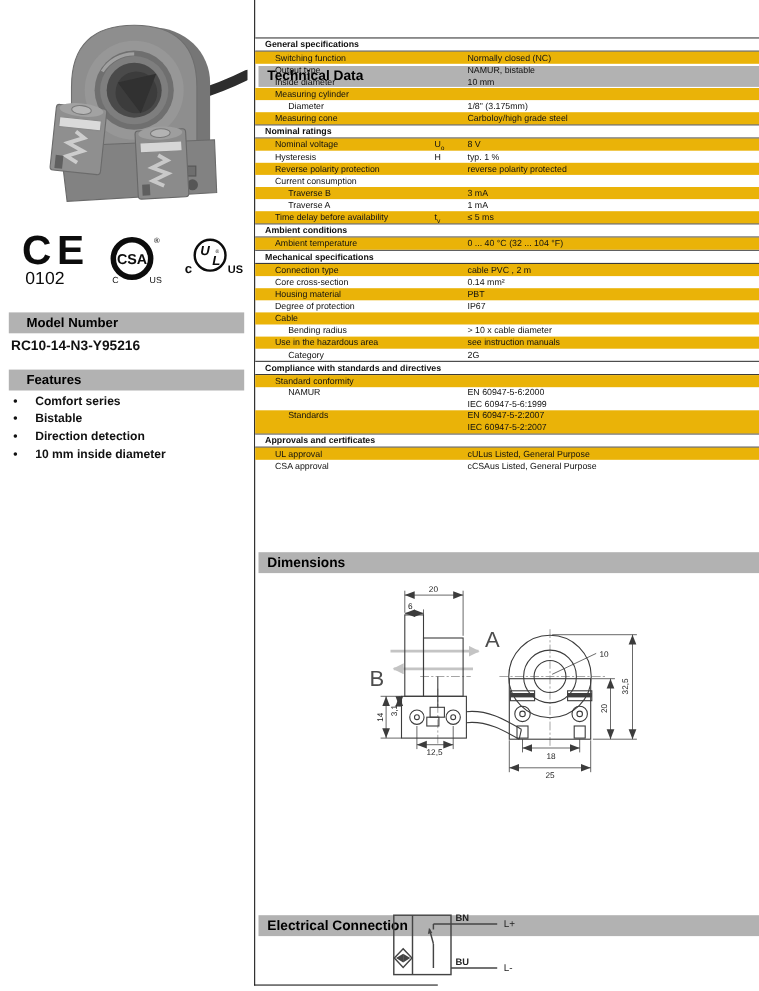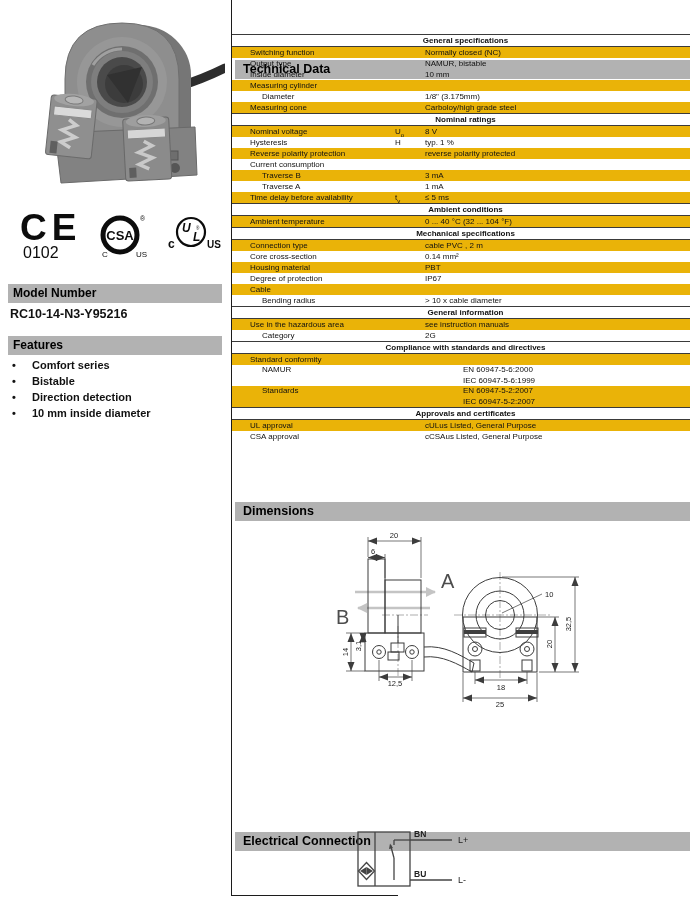--- a/index.html
+++ b/index.html
@@ -2,41 +2,41 @@
 <html><head>
 <meta charset="utf-8">
 <style>
   html,body{margin:0;padding:0;background:#fff;}
   .page{position:relative;width:690px;height:901px;background:#fff;overflow:hidden;
         font-family:"Liberation Sans",sans-serif;color:#111;}
   .vrule{position:absolute;left:231px;top:0;width:1px;height:896px;background:#1c1c1c;}
   .brule{position:absolute;left:231px;top:895px;width:167px;height:1px;background:#1c1c1c;}
   .gbar{position:absolute;background:#b2b2b2;color:#000;font-weight:bold;box-sizing:border-box;}
   .gbar.big{left:235px;width:455px;height:19px;font-size:12.5px;line-height:19px;padding-left:8px;margin-top:48px;}
-  .gbar.small{left:8px;width:214px;height:19px;font-size:12px;line-height:19px;padding-left:5px;}
+  .gbar.small{left:8px;width:214px;height:19px;font-size:12px;line-height:19px;padding-left:16px;}
   .bar-tech{top:12px;}
   .bar-dim{top:454px;}
   .bar-elec{top:784px;}
   .bar-model{top:284px;}
   .bar-feat{top:336px;}
   .mn{position:absolute;left:10px;top:307px;font-size:12.5px;font-weight:bold;}
   ul.feat{position:absolute;left:10px;top:357px;margin:0;padding:0;list-style:none;width:215px;}
   ul.feat li{position:relative;padding-left:22px;font-size:11px;font-weight:bold;height:16px;line-height:16px;}
   ul.feat li::before{content:"\2022";position:absolute;left:2px;}
   .tech{position:absolute;left:232px;top:34px;width:458px;font-size:8px;}
   .tsec{height:13px;line-height:11px;font-weight:bold;border-top:1px solid #3a3a3a;border-bottom:1px solid #3a3a3a;
-        box-sizing:border-box;padding-left:9px;background:#fff;text-align:center;}
+        box-sizing:border-box;padding-left:9px;background:#fff;}
   .trow{position:relative;height:11px;line-height:11px;}
   .trow.dbl{height:21px;line-height:10.5px;}
   .trow.striped{background:#eab308;}
   .trow .lbl{position:absolute;left:18px;top:0;white-space:nowrap;}
   .trow.i2 .lbl{left:30px;}
   .trow .sym{position:absolute;left:163px;top:0;}
   .trow .val{position:absolute;left:193px;top:0;white-space:nowrap;}
-  .trow.dbl .val div{height:10.5px;line-height:10.5px;margin-left:38px;}
+  .trow.dbl .val div{height:10.5px;line-height:10.5px;}
   sub{font-size:6px;}
   .photo{position:absolute;left:25px;top:5px;}
   .logos{position:absolute;left:10px;top:205px;}
   .dims{position:absolute;left:232px;top:480px;}
   .elec{position:absolute;left:348px;top:824px;}
   svg text{font-family:"Liberation Sans",sans-serif;}
 </style>
 </head>
 <body>
 
@@ -222,21 +222,20 @@
       </div>
       <div class="trow striped">
         <span class="lbl">Cable</span>
       </div>
       <div class="trow i2">
         <span class="lbl">Bending radius</span>
         <span class="val">
           <div>&gt; 10 x cable diameter</div>
         </span>
       </div>
-      <div class="tsec">General information</div>
       <div class="trow striped">
         <span class="lbl">Use in the hazardous area</span>
         <span class="val">
           <div>see instruction manuals</div>
         </span>
       </div>
       <div class="trow i2">
         <span class="lbl">Category</span>
         <span class="val">
           <div>2G</div>

